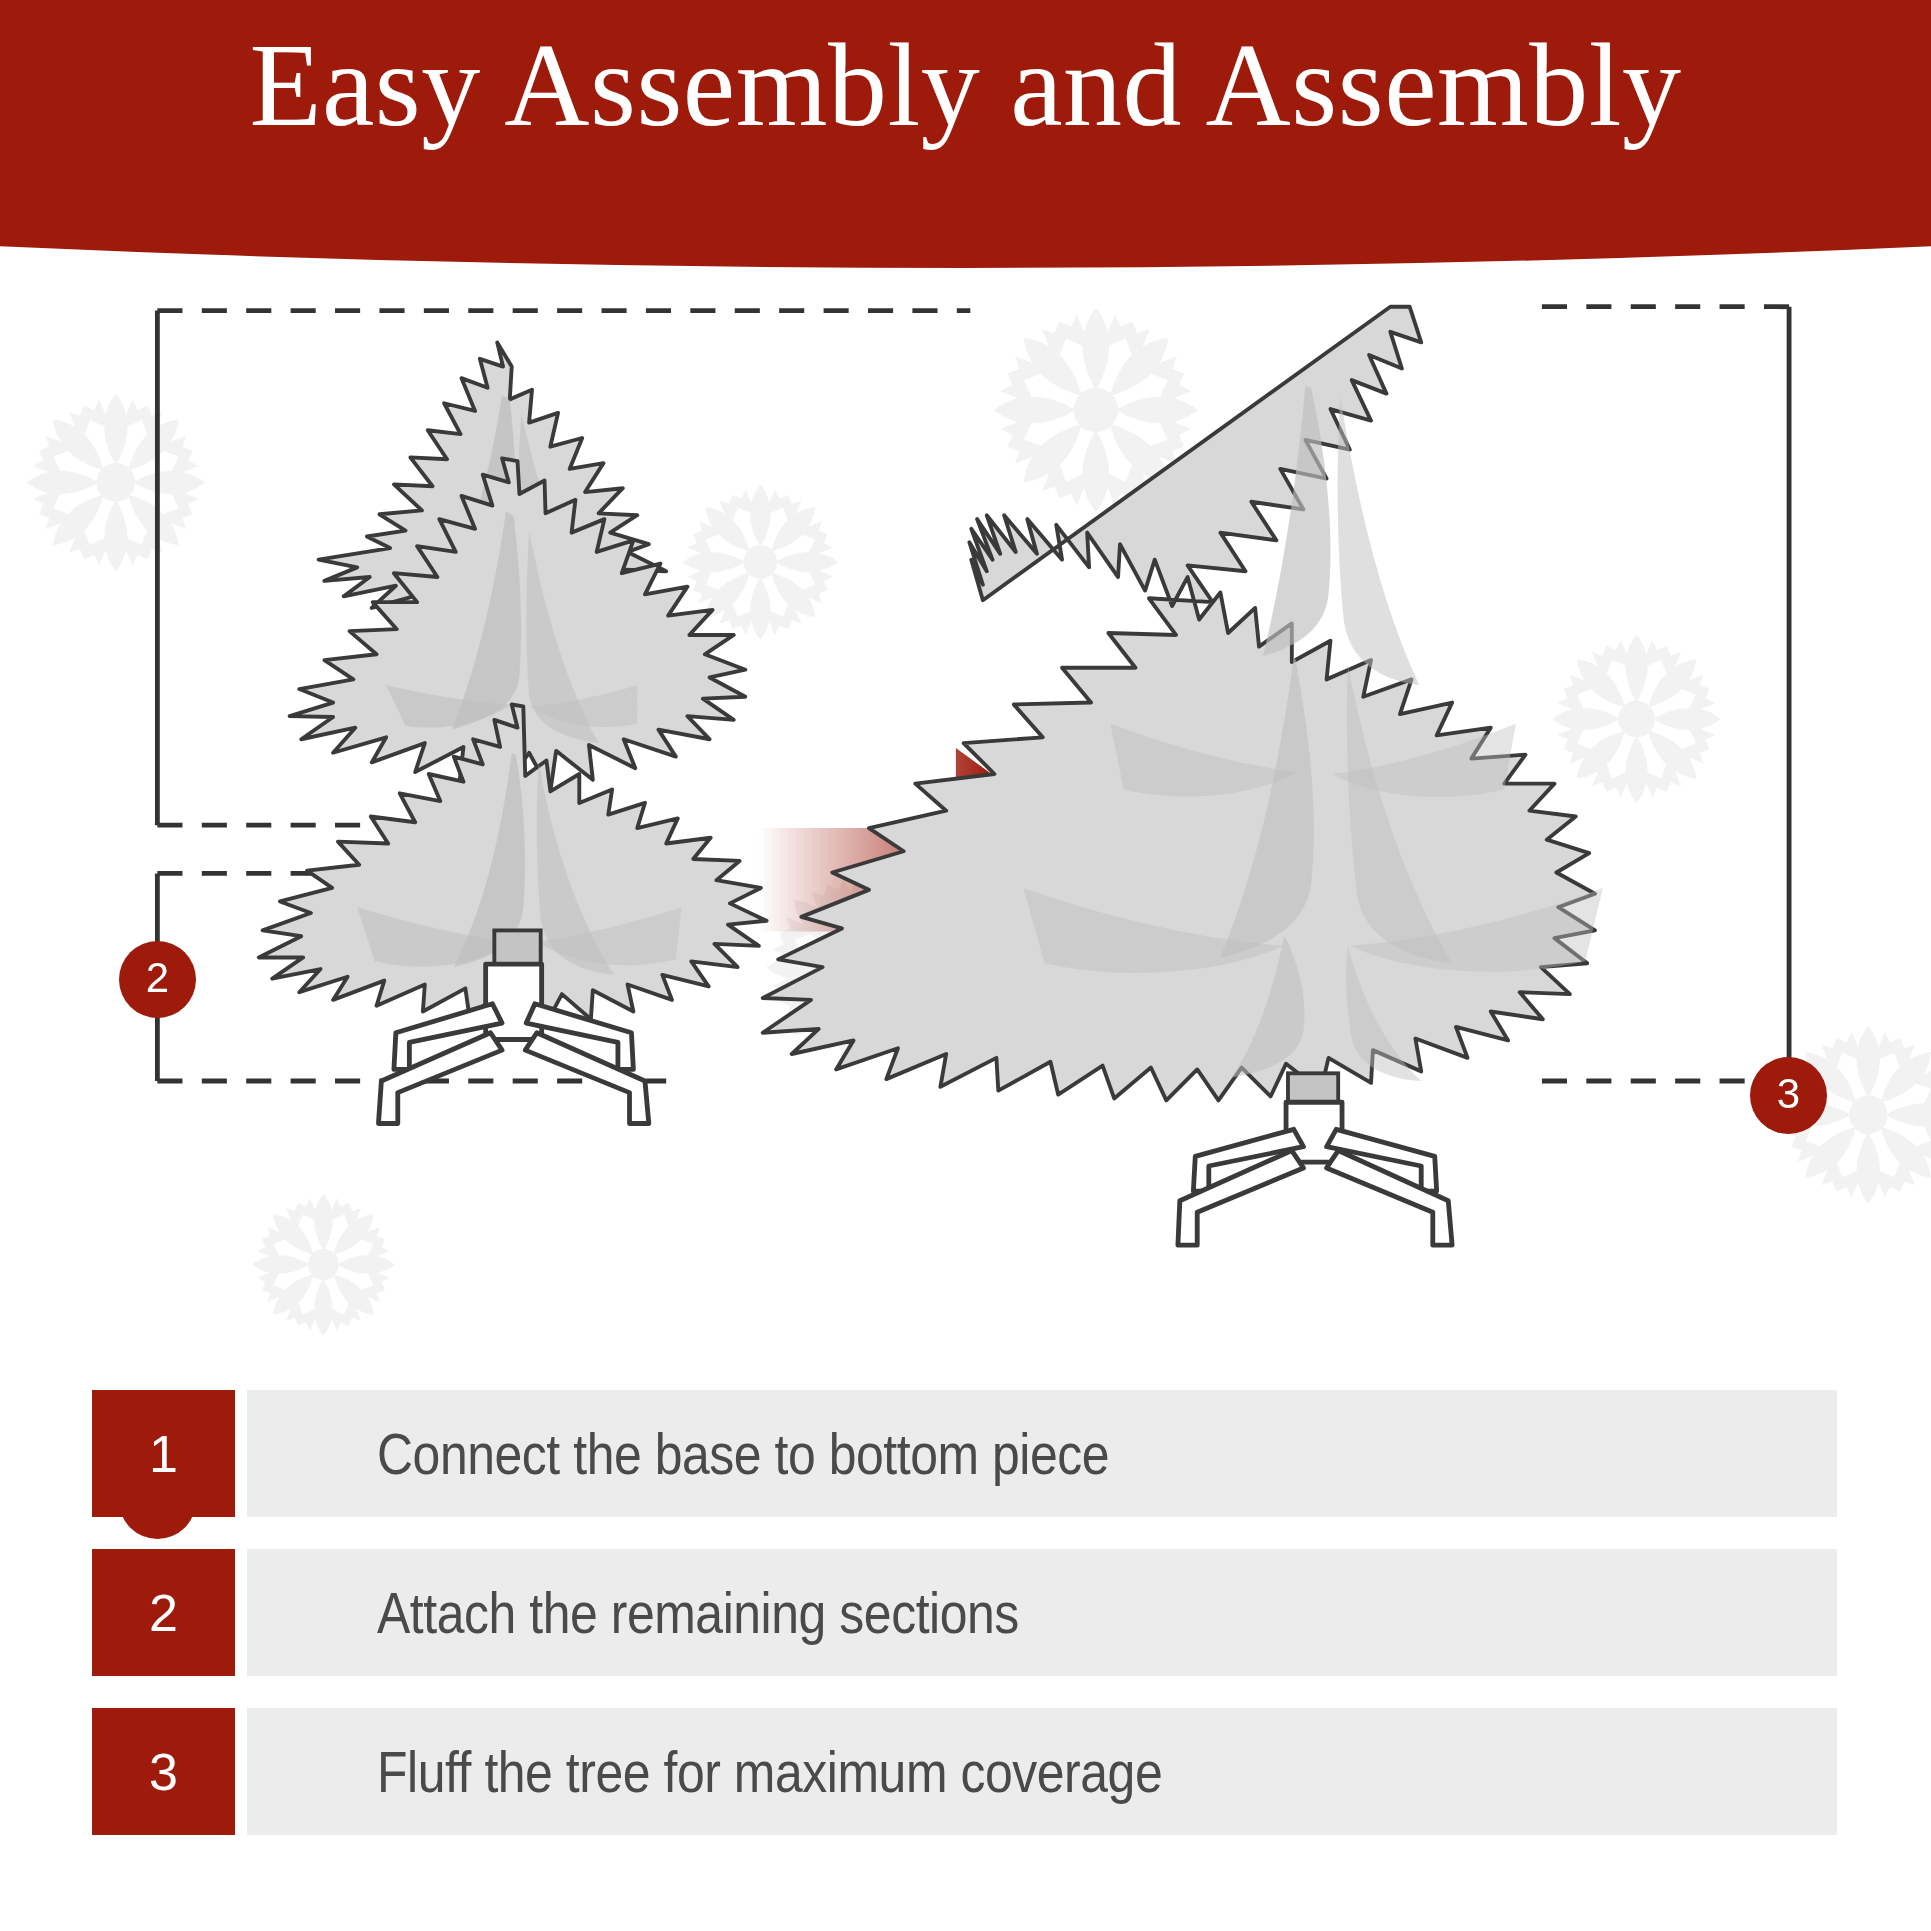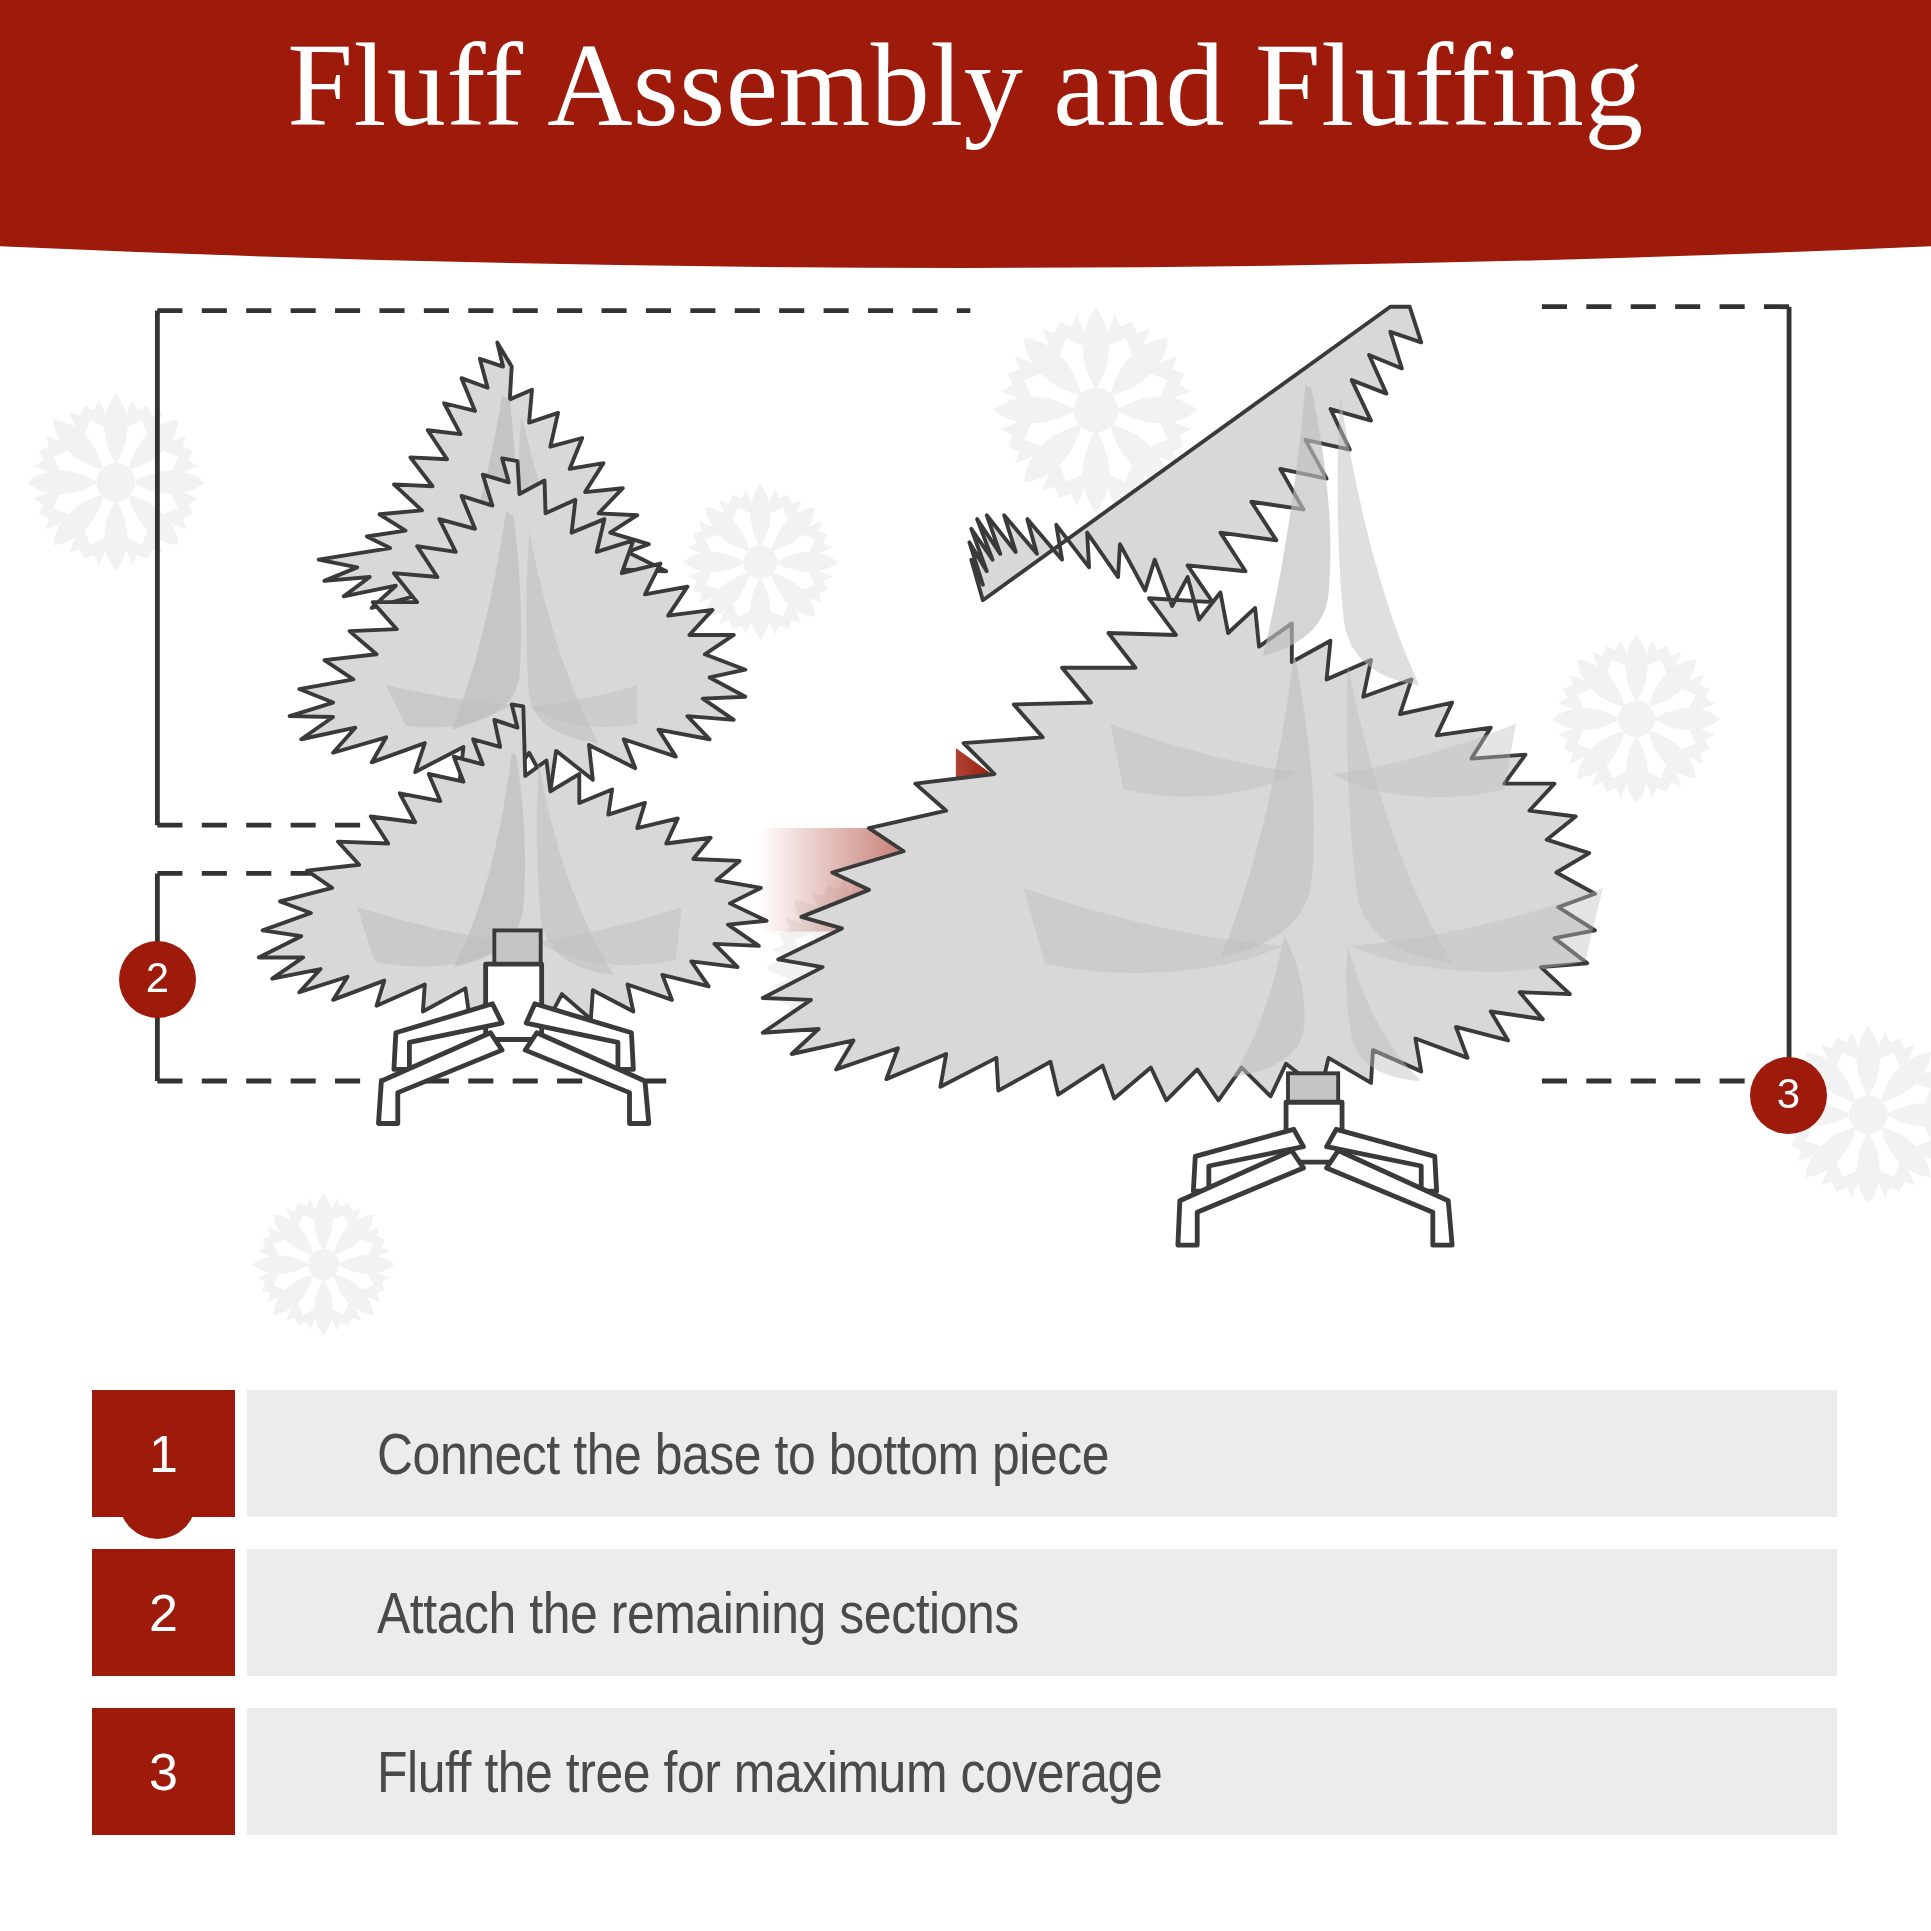--- a/index.html
+++ b/index.html
@@ -125,21 +125,21 @@
 </style>
 </head>
 <body>
 
 <div id="page">
 
   <div class="banner">
     <svg class="banner-svg" width="1931" height="280" viewBox="0 0 2000 290">
       <path d="M0,0 L2000,0 L2000,255 Q1000,300 0,255 Z" fill="#9E1B0C"></path>
     </svg>
-    <div class="banner-title">Fluff Assembly and Fluffing</div>
+    <div class="banner-title">Easy Assembly and Assembly</div>
   </div>
 
   <div class="diagram">
     <svg class="diagram-svg" width="1931" height="1120" viewBox="0 0 2000 1160">
 
       <defs>
 
         <symbol id="snow" viewBox="-100 -100 200 200">
           <g fill="#F2F2F2">
             <g id="snowgrp">

